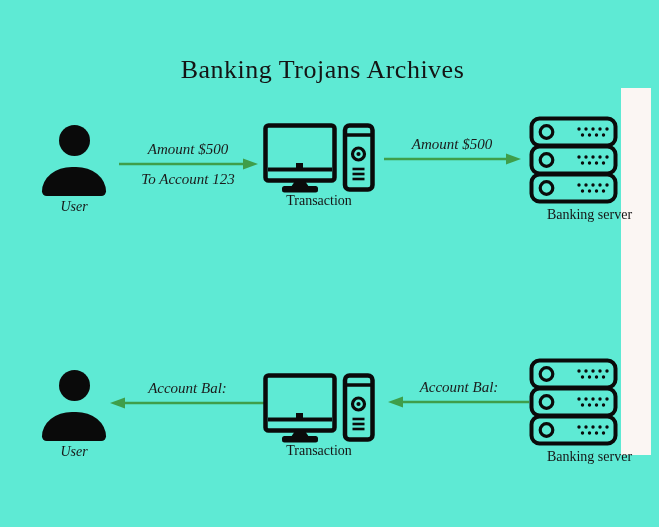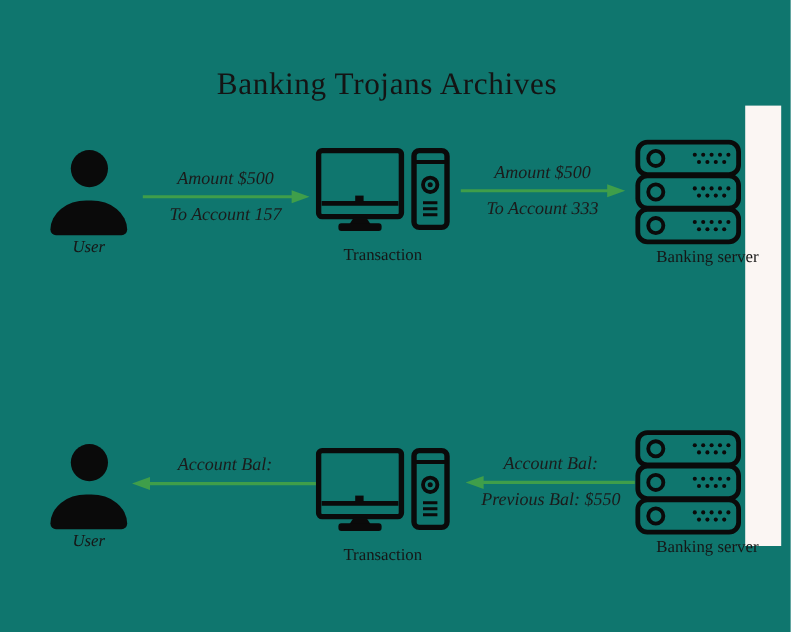--- a/index.html
+++ b/index.html
@@ -1,20 +1,20 @@
 <!DOCTYPE html>
 <html style="--arrow: #3f9e4a; --icon: #0a0a0a; --text: #1b1b1b; --strip: #fbf6f3;"><head>
 <meta charset="utf-8">
 <style>
   html, body { margin: 0; padding: 0; background: #ffffff; }
   .canvas {
     position: relative;
     width: 659px;
     height: 527px;
-    background: #0f766e;
+    background: #5eead4;
     font-family: "Liberation Serif", "DejaVu Serif", serif;
     overflow: hidden;
     color: var(--text, #1b1b1b);
   }
   .bg-strip {
     position: absolute;
     left: 621px; top: 88px;
     width: 30px; height: 367px;
     background: var(--strip, #fbf6f3);
   }
@@ -46,21 +46,21 @@
     border-radius: 50%;
     background: var(--icon, #0a0a0a);
   }
   .person-body {
     width: 64px; height: 29px;
     margin-top: 11px;
     background: var(--icon, #0a0a0a);
     border-radius: 32px 32px 5px 5px / 26px 26px 5px 5px;
   }
   .person-node .node-label { margin-top: 3px; font-style: italic; }
-  .computer-node .node-label { margin-top: 13px; }
+  .computer-node .node-label { }
   .server-node .node-label { margin-top: 2px; margin-left: 32px; }
   .icon-svg { display: block; color: var(--icon, #0a0a0a); }
   .arrow-group {
     position: absolute;
     display: flex;
     flex-direction: column;
     align-items: center;
     font-style: italic;
   }
   .arrow-label {
@@ -87,21 +87,21 @@
     </div>
     <div class="node-label">User</div>
   </div>
 
   <div class="arrow-group" style="left:118px; top:140px; width:140px;">
     <div class="arrow-label">Amount $500</div>
     <svg class="arrow-svg" width="140" height="12" viewBox="0 0 140 12">
       <line x1="1" y1="6" x2="127" y2="6" stroke="currentColor" stroke-width="2.6"></line>
       <polygon points="140,6 125,0.6 125,11.4" fill="currentColor"></polygon>
     </svg>
-    <div class="arrow-label">To Account 157</div>
+    <div class="arrow-label">To Account 123</div>
   </div>
 
   <div class="node computer-node" style="left:263px; top:123px; width:112px;">
     <svg class="icon-svg" width="112" height="70" viewBox="0 0 112 70" fill="none">
       <rect x="2.5" y="2.5" width="69" height="55" rx="3" stroke="currentColor" stroke-width="4.5"></rect>
       <line x1="5" y1="46.5" x2="69" y2="46.5" stroke="currentColor" stroke-width="4"></line>
       <rect x="33" y="40" width="7" height="5" fill="currentColor"></rect>
       <polygon points="32,58 42,58 46,64 28,64" fill="currentColor"></polygon>
       <rect x="19" y="63" width="36" height="6.5" rx="2.5" fill="currentColor"></rect>
       <rect x="82" y="2.5" width="27.5" height="64" rx="4.5" stroke="currentColor" stroke-width="4.5"></rect>
@@ -114,21 +114,20 @@
     </svg>
     <div class="node-label">Transaction</div>
   </div>
 
   <div class="arrow-group" style="left:383px; top:135px; width:138px;">
     <div class="arrow-label">Amount $500</div>
     <svg class="arrow-svg" width="138" height="12" viewBox="0 0 138 12">
       <line x1="1" y1="6" x2="125" y2="6" stroke="currentColor" stroke-width="2.6"></line>
       <polygon points="138,6 123,0.6 123,11.4" fill="currentColor"></polygon>
     </svg>
-    <div class="arrow-label">To Account 333</div>
   </div>
 
   <div class="node server-node" style="left:529px; top:116px; width:89px;">
     <svg class="icon-svg" width="89" height="89" viewBox="0 0 89 89" fill="none">
       <g>
         <rect x="2.5" y="2.5" width="84" height="27" rx="8" stroke="currentColor" stroke-width="4"></rect>
         <circle cx="17.5" cy="16" r="6.3" stroke="currentColor" stroke-width="3.2"></circle>
         <g fill="currentColor">
           <circle cx="50" cy="13" r="1.7"></circle>
             <circle cx="57" cy="13" r="1.7"></circle>
@@ -208,21 +207,20 @@
     </svg>
     <div class="node-label">Transaction</div>
   </div>
 
   <div class="arrow-group" style="left:388px; top:378px; width:142px;">
     <div class="arrow-label">Account Bal:</div>
     <svg class="arrow-svg" width="142" height="12" viewBox="0 0 142 12">
       <line x1="13" y1="6" x2="141" y2="6" stroke="currentColor" stroke-width="2.6"></line>
       <polygon points="0,6 15,0.6 15,11.4" fill="currentColor"></polygon>
     </svg>
-    <div class="arrow-label">Previous Bal: $550</div>
   </div>
 
   <div class="node server-node" style="left:529px; top:358px; width:89px;">
     <svg class="icon-svg" width="89" height="89" viewBox="0 0 89 89" fill="none">
       <g>
         <rect x="2.5" y="2.5" width="84" height="27" rx="8" stroke="currentColor" stroke-width="4"></rect>
         <circle cx="17.5" cy="16" r="6.3" stroke="currentColor" stroke-width="3.2"></circle>
         <g fill="currentColor">
           <circle cx="50" cy="13" r="1.7"></circle>
             <circle cx="57" cy="13" r="1.7"></circle>

